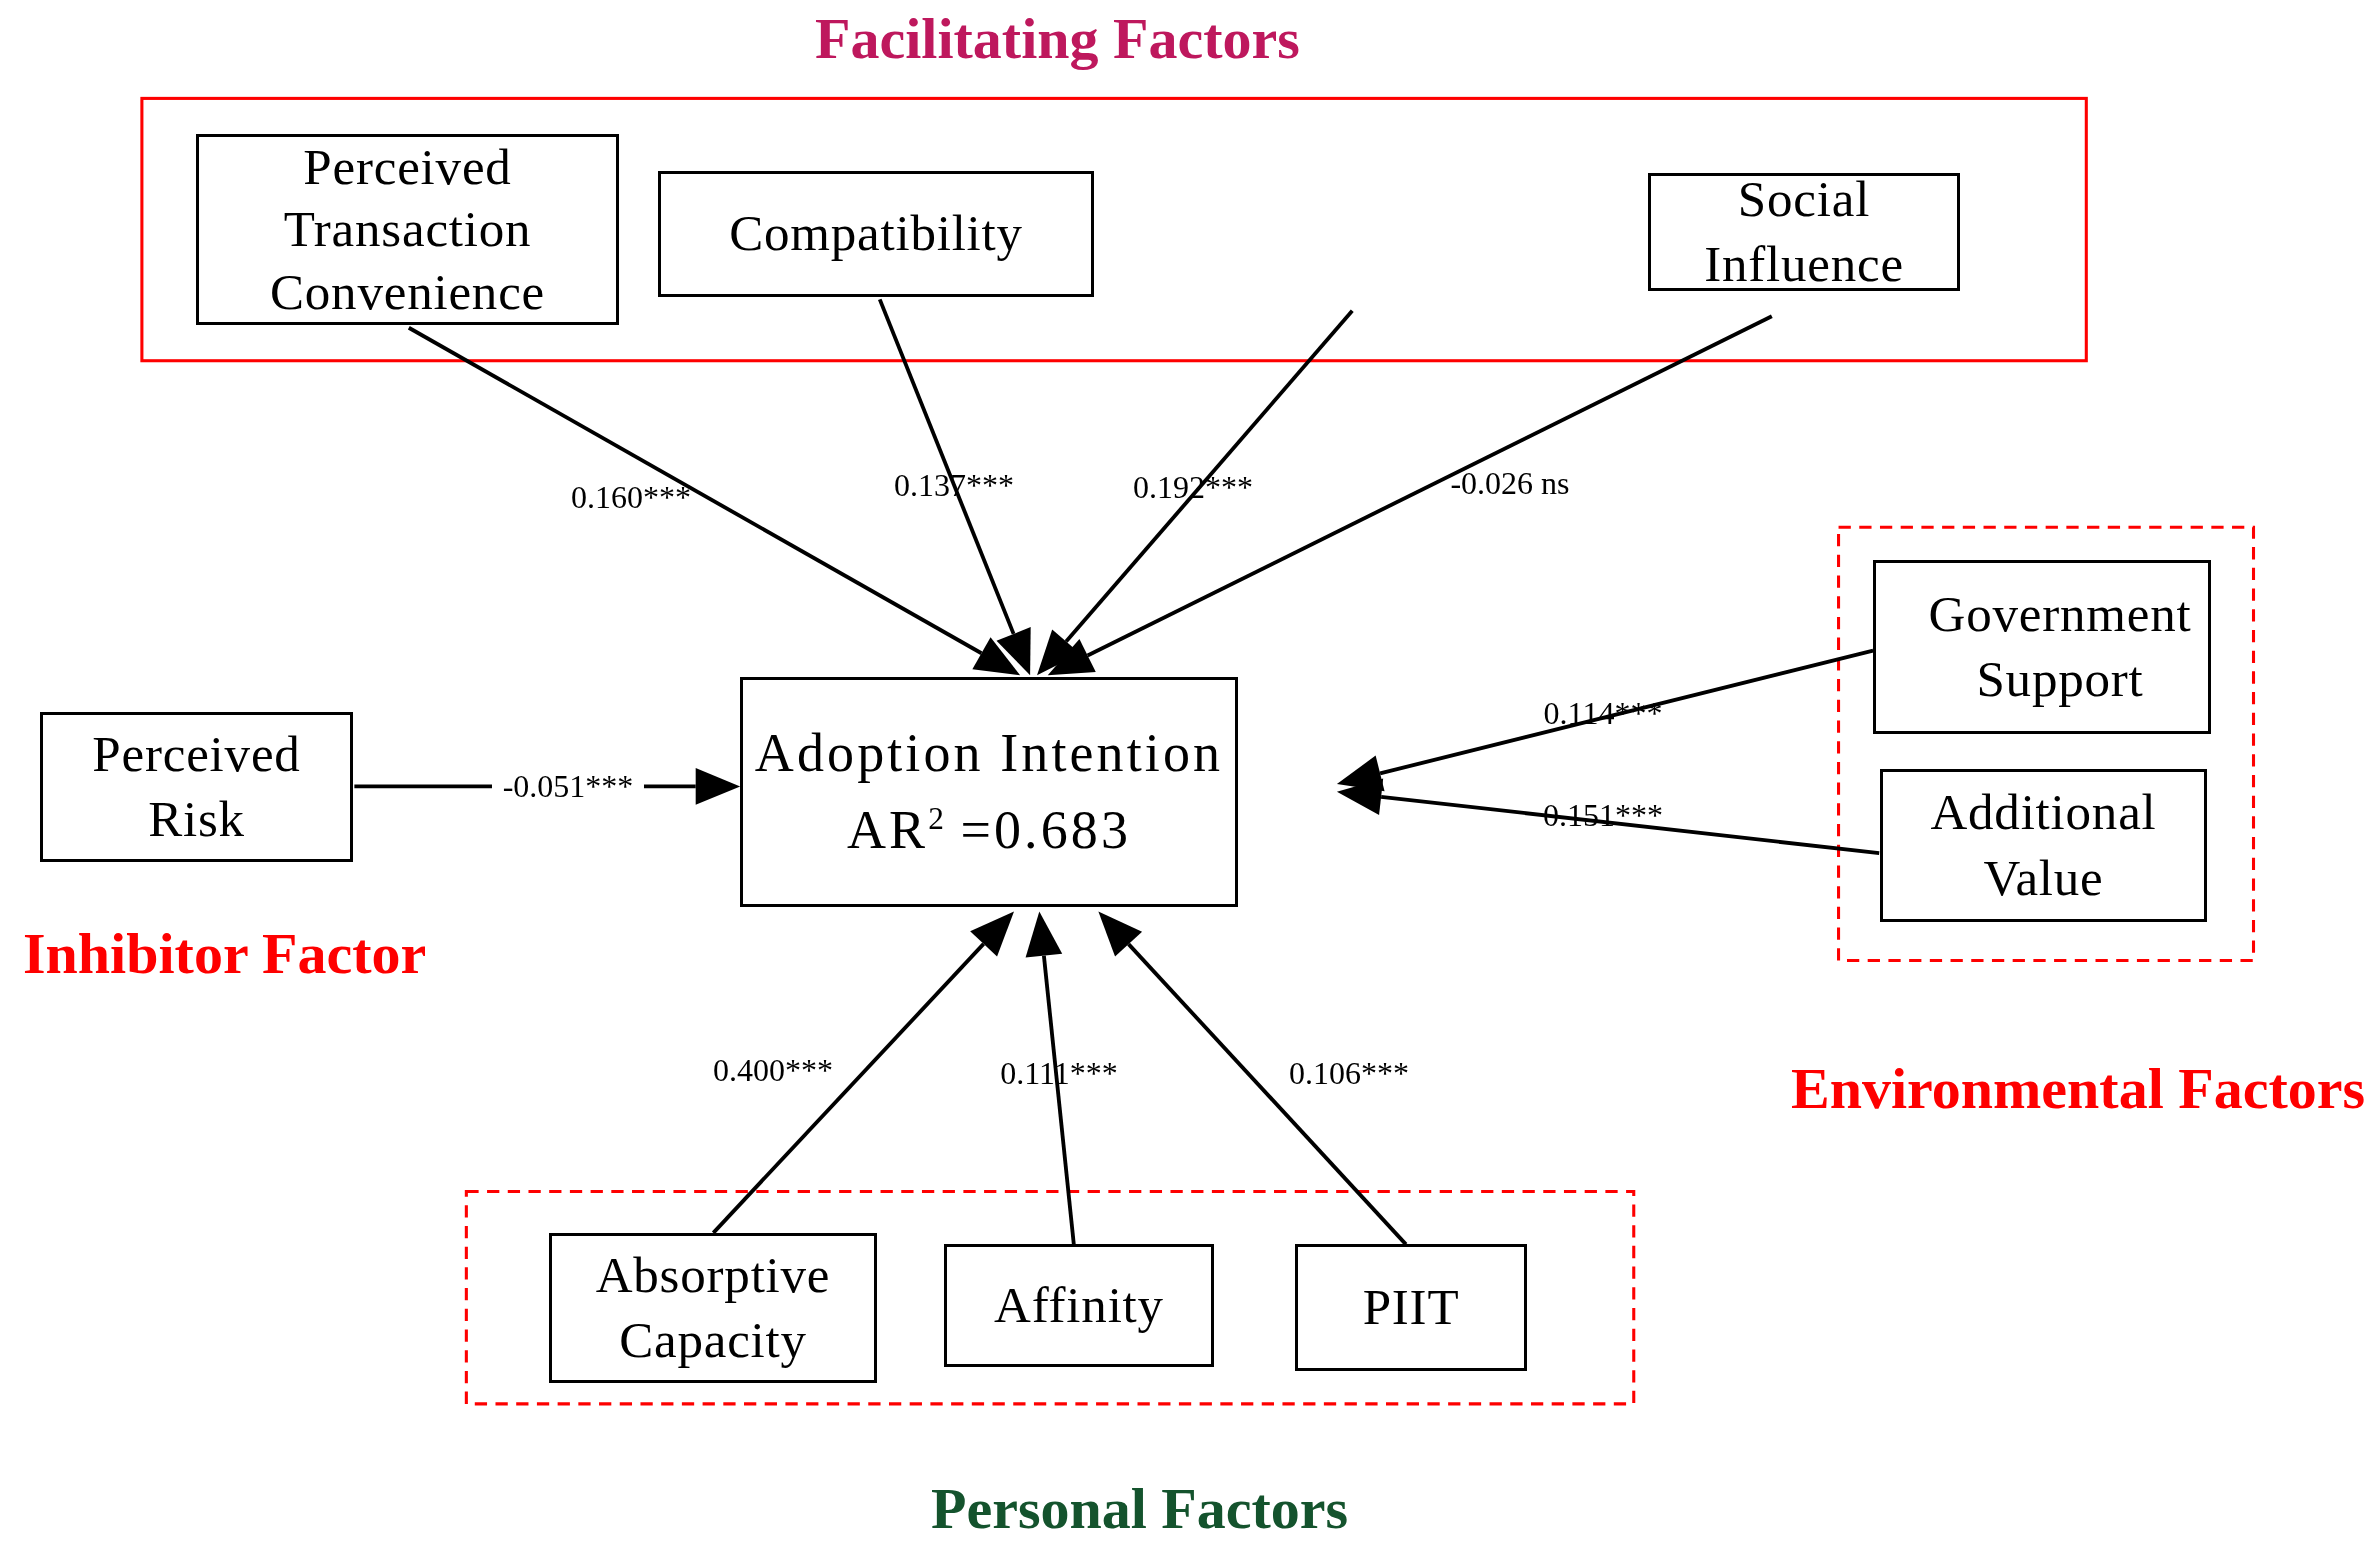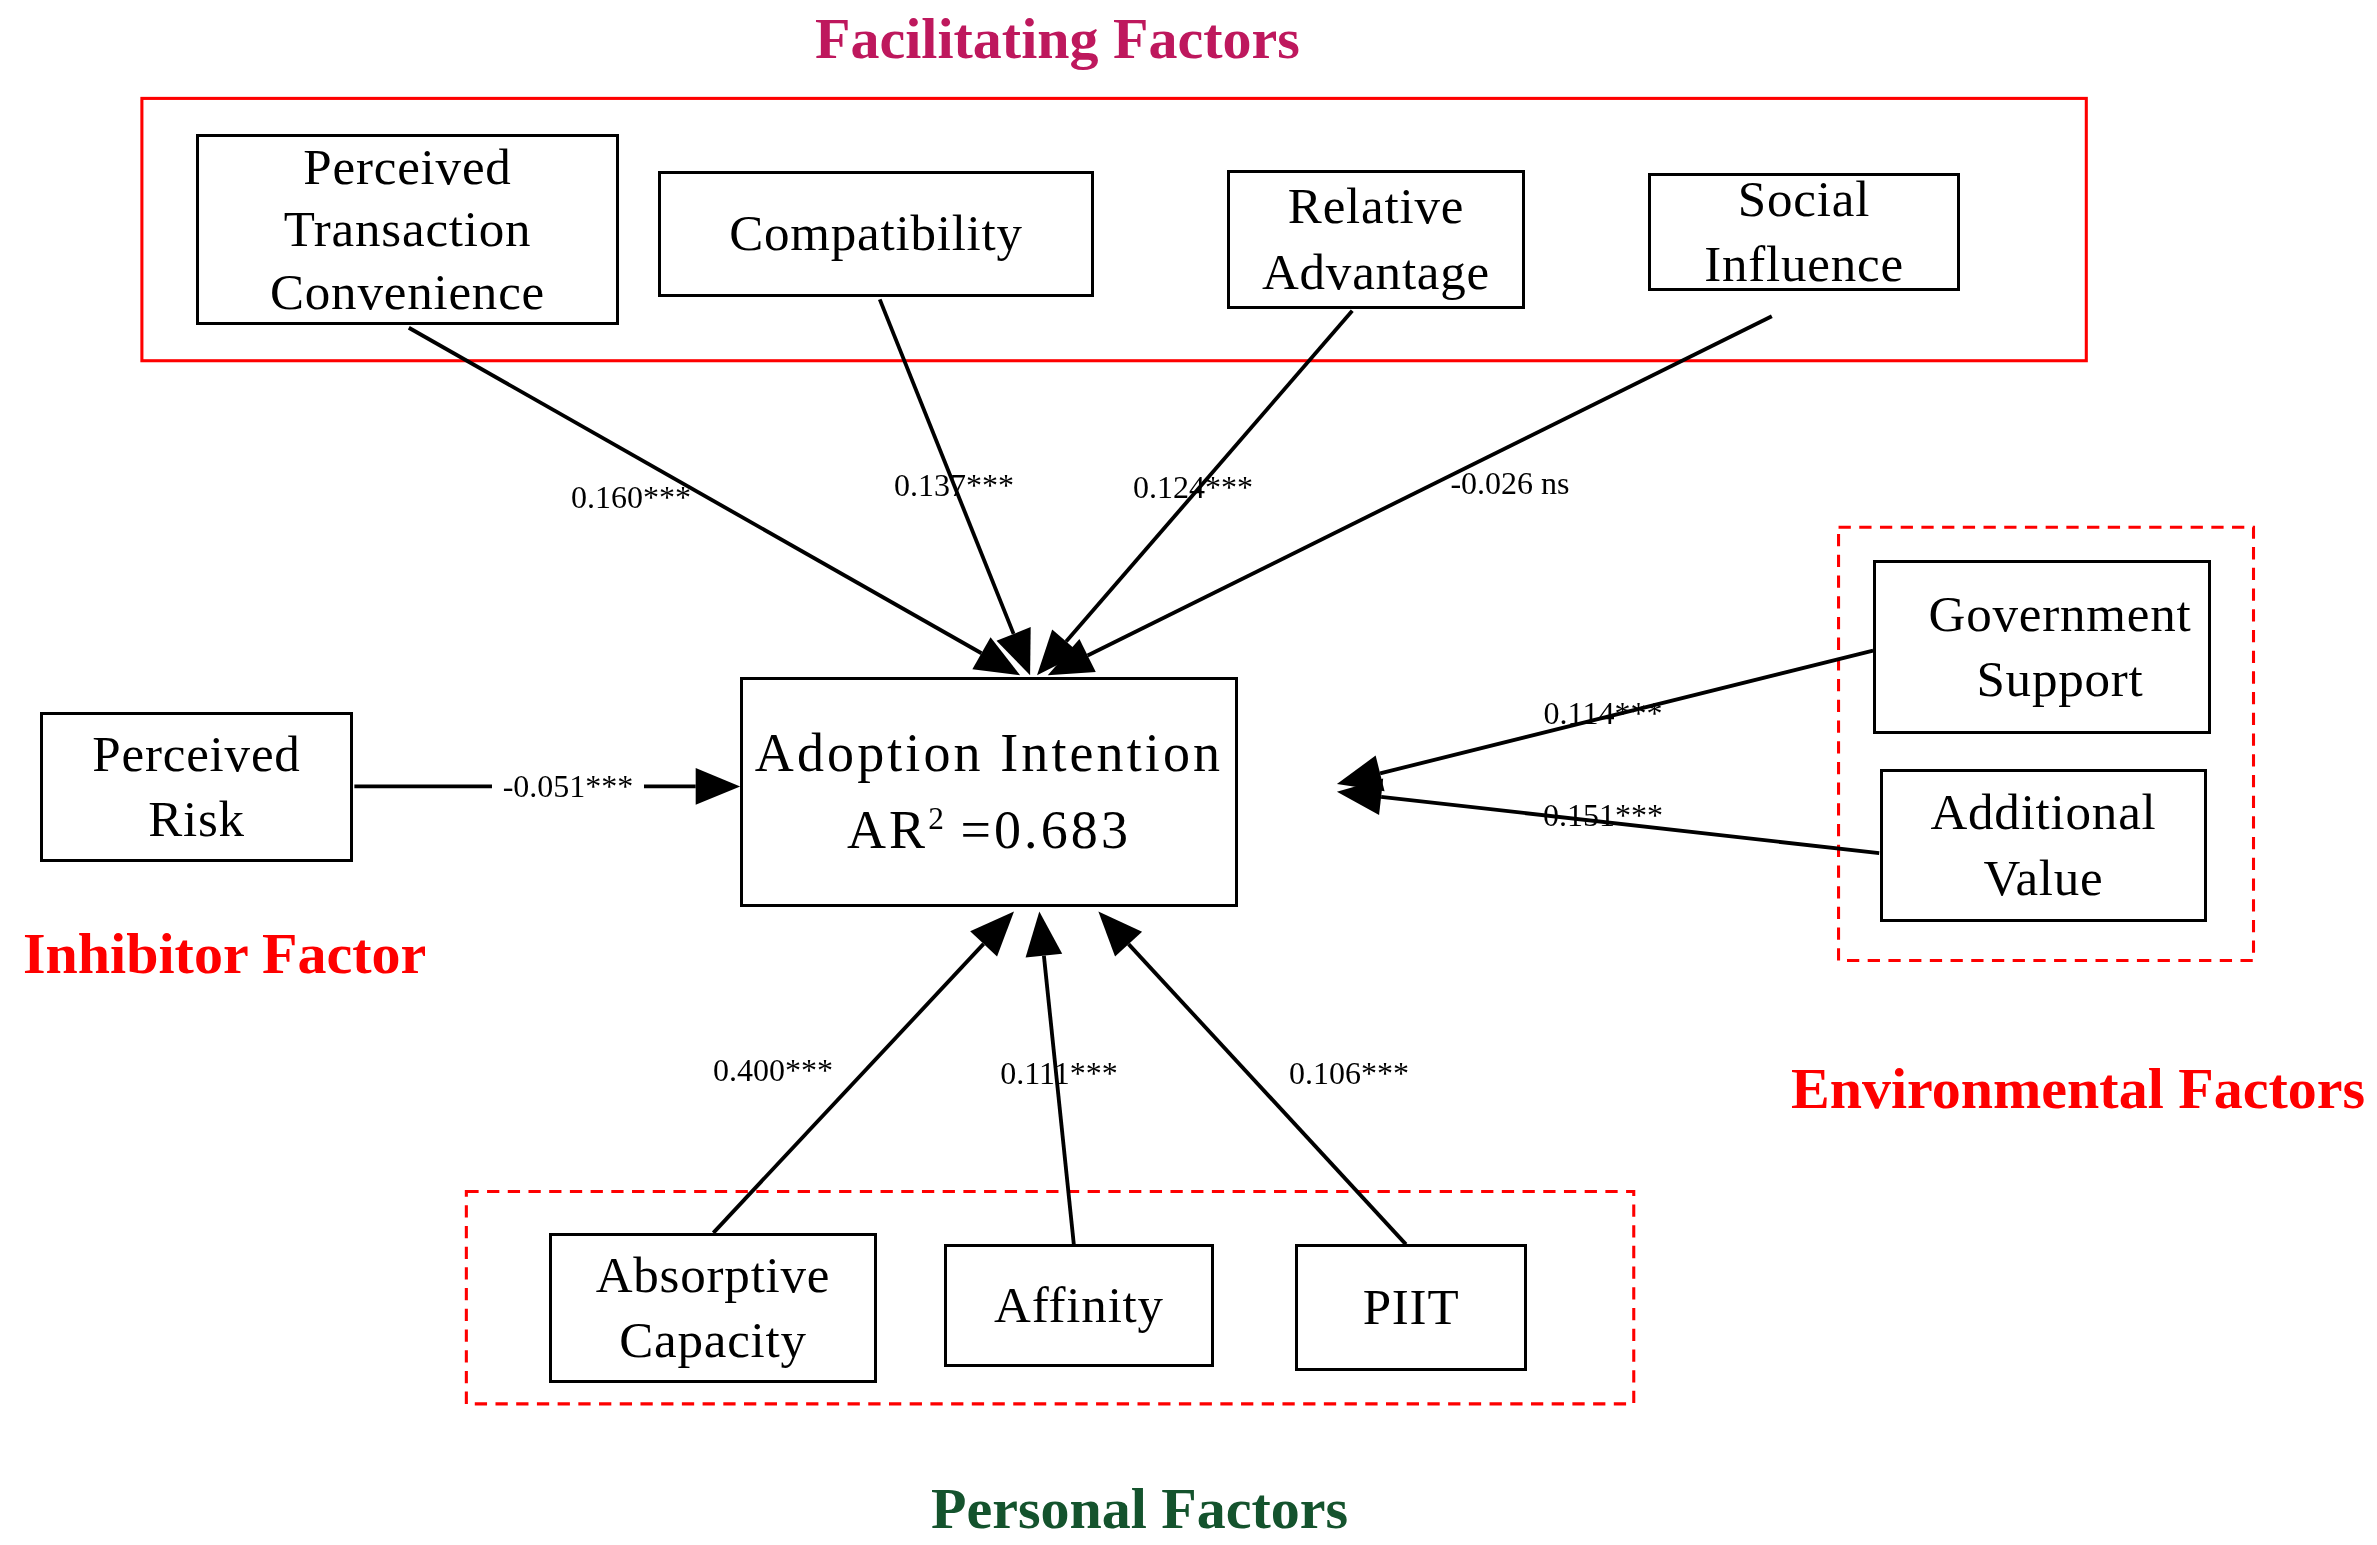--- a/index.html
+++ b/index.html
@@ -70,22 +70,20 @@
 
   <div class="group-title" style="left: 815px; top: 6.1px; color: #be185d;">Facilitating Factors</div>
   <div class="group-title" style="left: 23px; top: 921px; color: rgb(254, 0, 0);">Inhibitor Factor</div>
   <div class="group-title" style="left: 1791px; top: 1056px; color: rgb(254, 0, 0);">Environmental Factors</div>
   <div class="group-title" style="left: 931px; top: 1476px; color: #14532d;">Personal Factors</div>
 
   <div class="node" style="left:196px;top:134px;width:423px;height:191px;line-height:1.22;">Perceived
 Transaction
 Convenience</div>
   <div class="node" style="left:658px;top:171px;width:436px;height:126px;">Compatibility</div>
-  <div class="node" style="left:1227px;top:170px;width:298px;height:139px;">Relative
-Advantage</div>
   <div class="node" style="left:1648px;top:173px;width:312px;height:118px;">Social
 Influence</div>
 
   <div class="node" style="left:40px;top:712px;width:313px;height:150px;">Perceived
 Risk</div>
 
   <div class="node adoption-box" style="left:740px;top:677px;width:498px;height:230px;">
     <span>Adoption Intention</span>
     <span><span>AR</span><sup>2</sup><span> =0.683</span></span>
   </div>
@@ -95,21 +93,21 @@
   <div class="node" style="left:1880px;top:769px;width:327px;height:153px;">Additional
 Value</div>
 
   <div class="node" style="left:549px;top:1233px;width:328px;height:150px;">Absorptive
 Capacity</div>
   <div class="node" style="left:944px;top:1244px;width:270px;height:123px;">Affinity</div>
   <div class="node" style="left:1295px;top:1244px;width:232px;height:127px;">PIIT</div>
 
   <div class="coef" style="left:631px;top:497px;">0.160***</div>
   <div class="coef" style="left:954px;top:485px;">0.137***</div>
-  <div class="coef" style="left:1193px;top:487px;">0.124***</div>
+  <div class="coef" style="left:1193px;top:487px;">0.192***</div>
   <div class="coef" style="left:1510px;top:483px;">-0.026 ns</div>
   <div class="coef coef-online" style="left:568px;top:786px;">-0.051***</div>
   <div class="coef" style="left:1603px;top:713px;">0.114***</div>
   <div class="coef" style="left:1603px;top:815px;">0.151***</div>
   <div class="coef" style="left:773px;top:1070px;">0.400***</div>
   <div class="coef" style="left:1059px;top:1073px;">0.111***</div>
   <div class="coef" style="left:1349px;top:1073px;">0.106***</div>
 
 </div>
 

